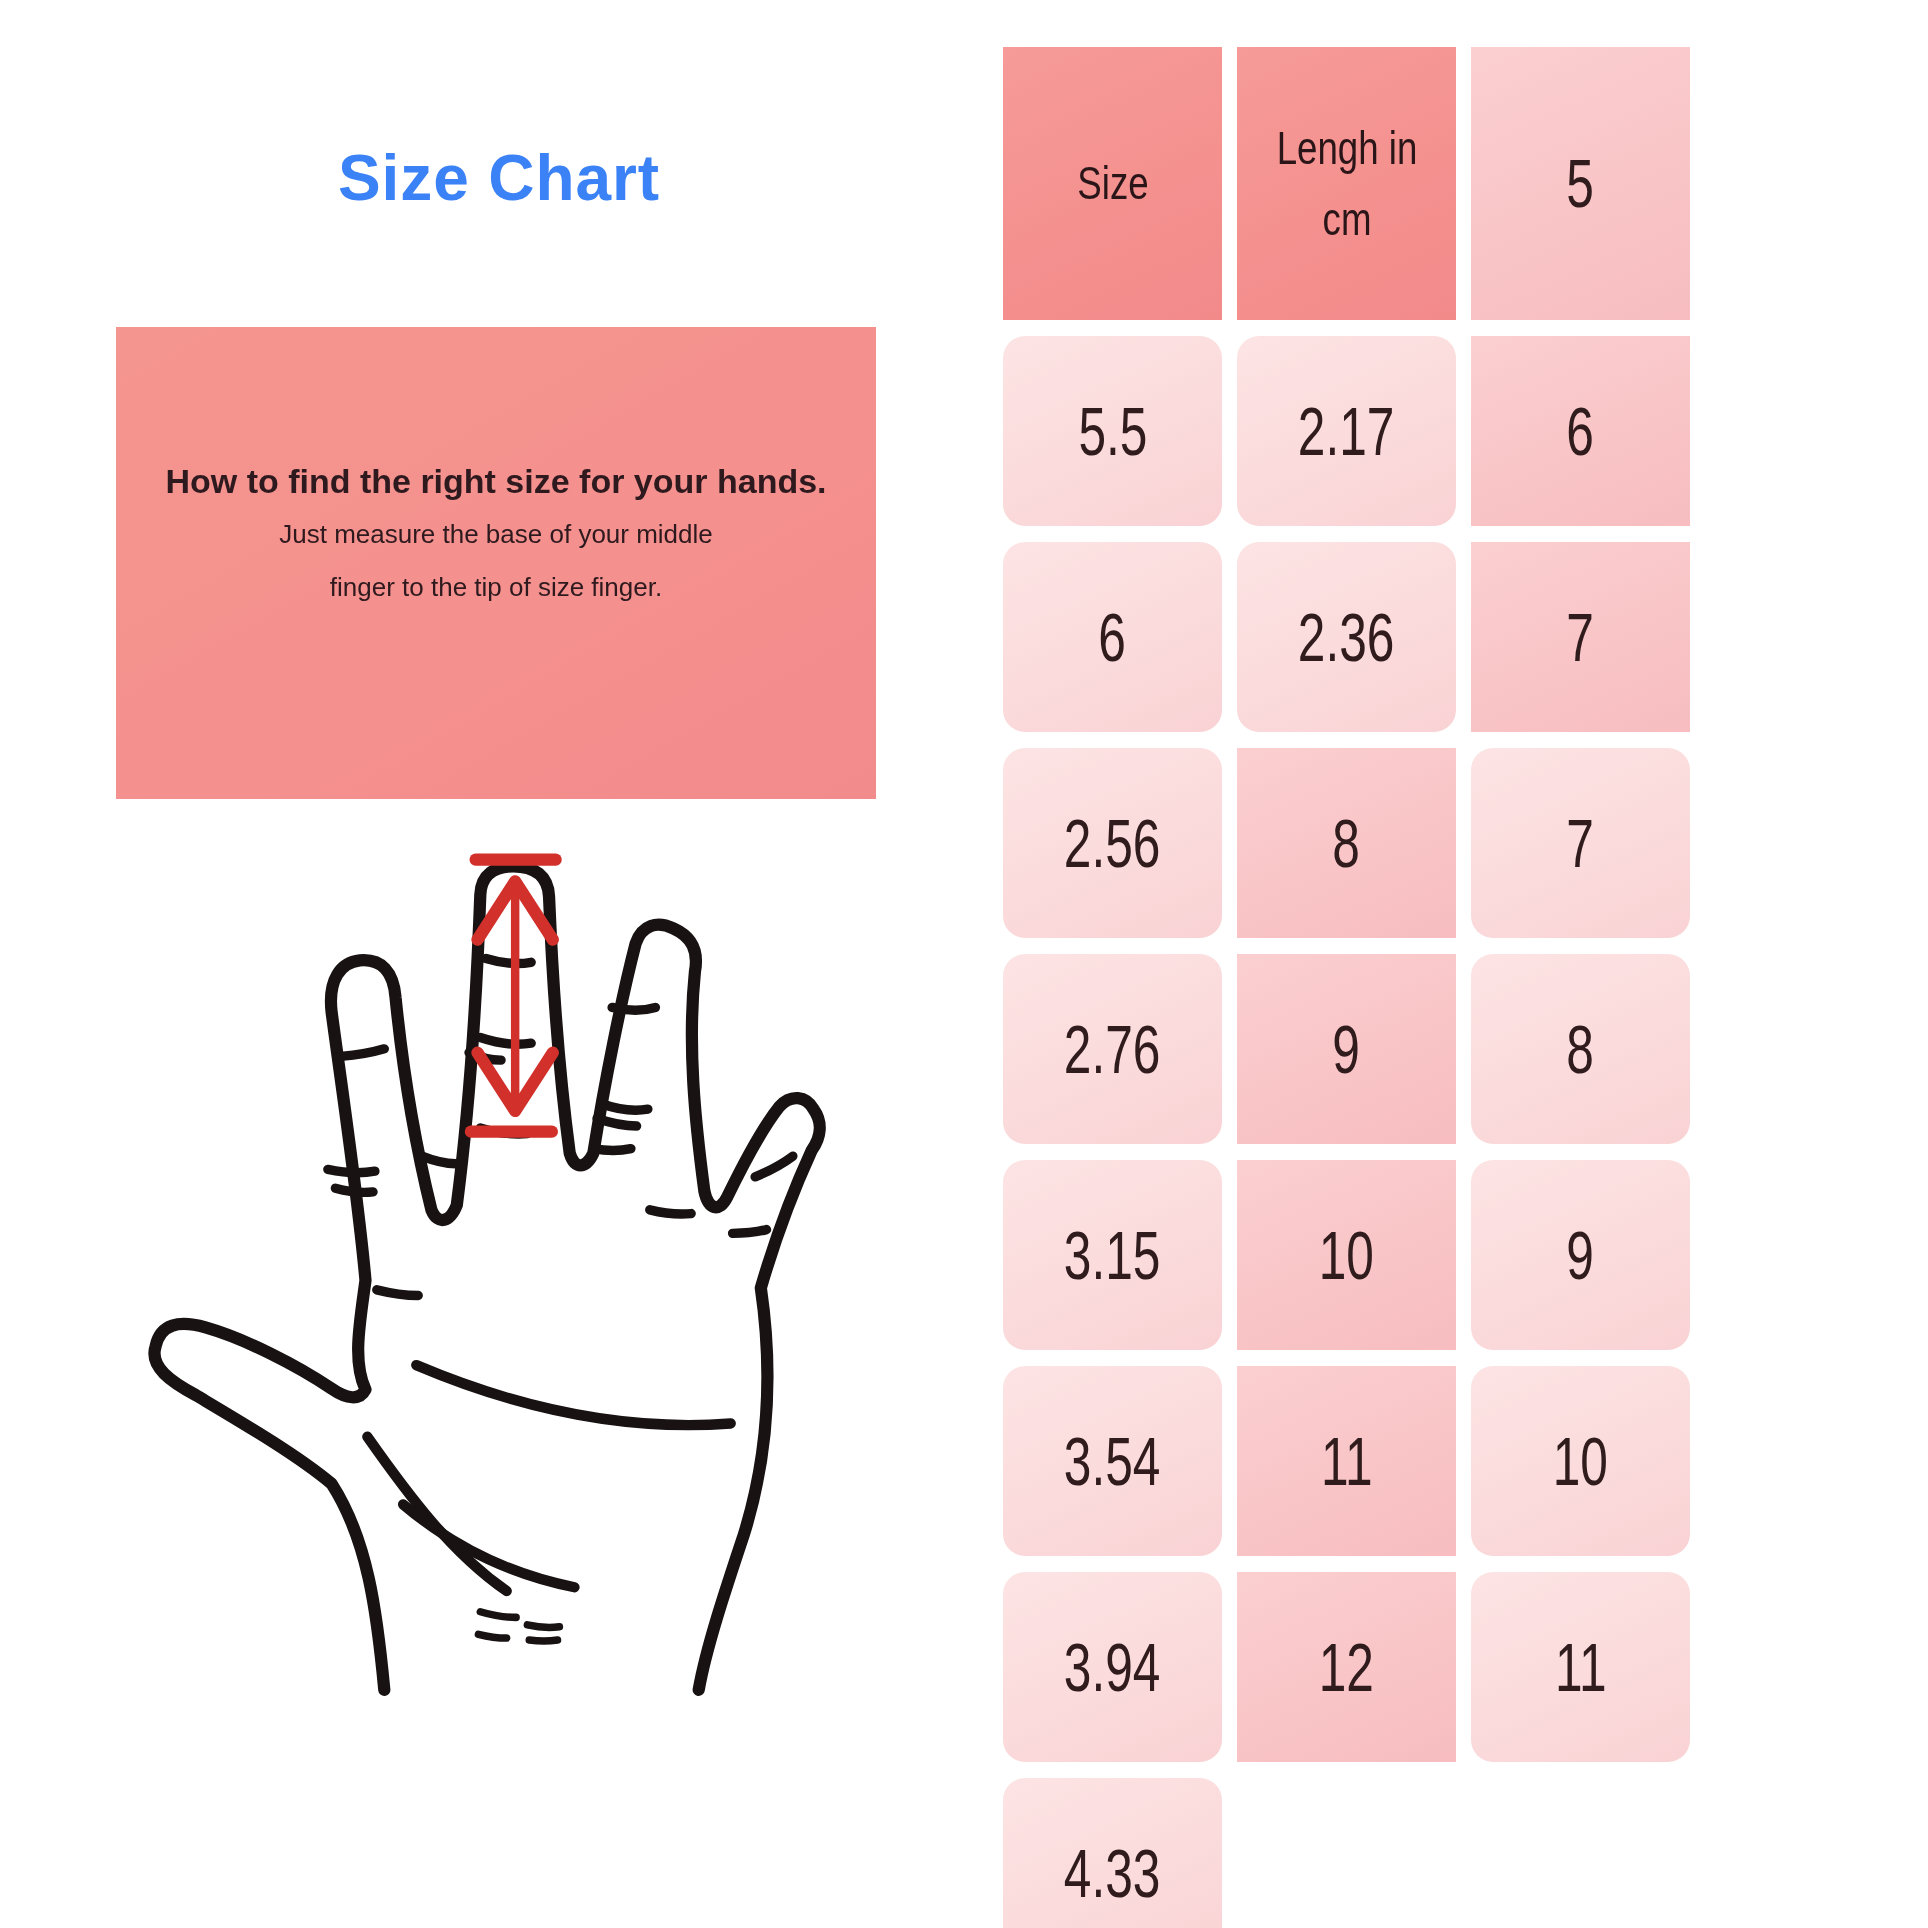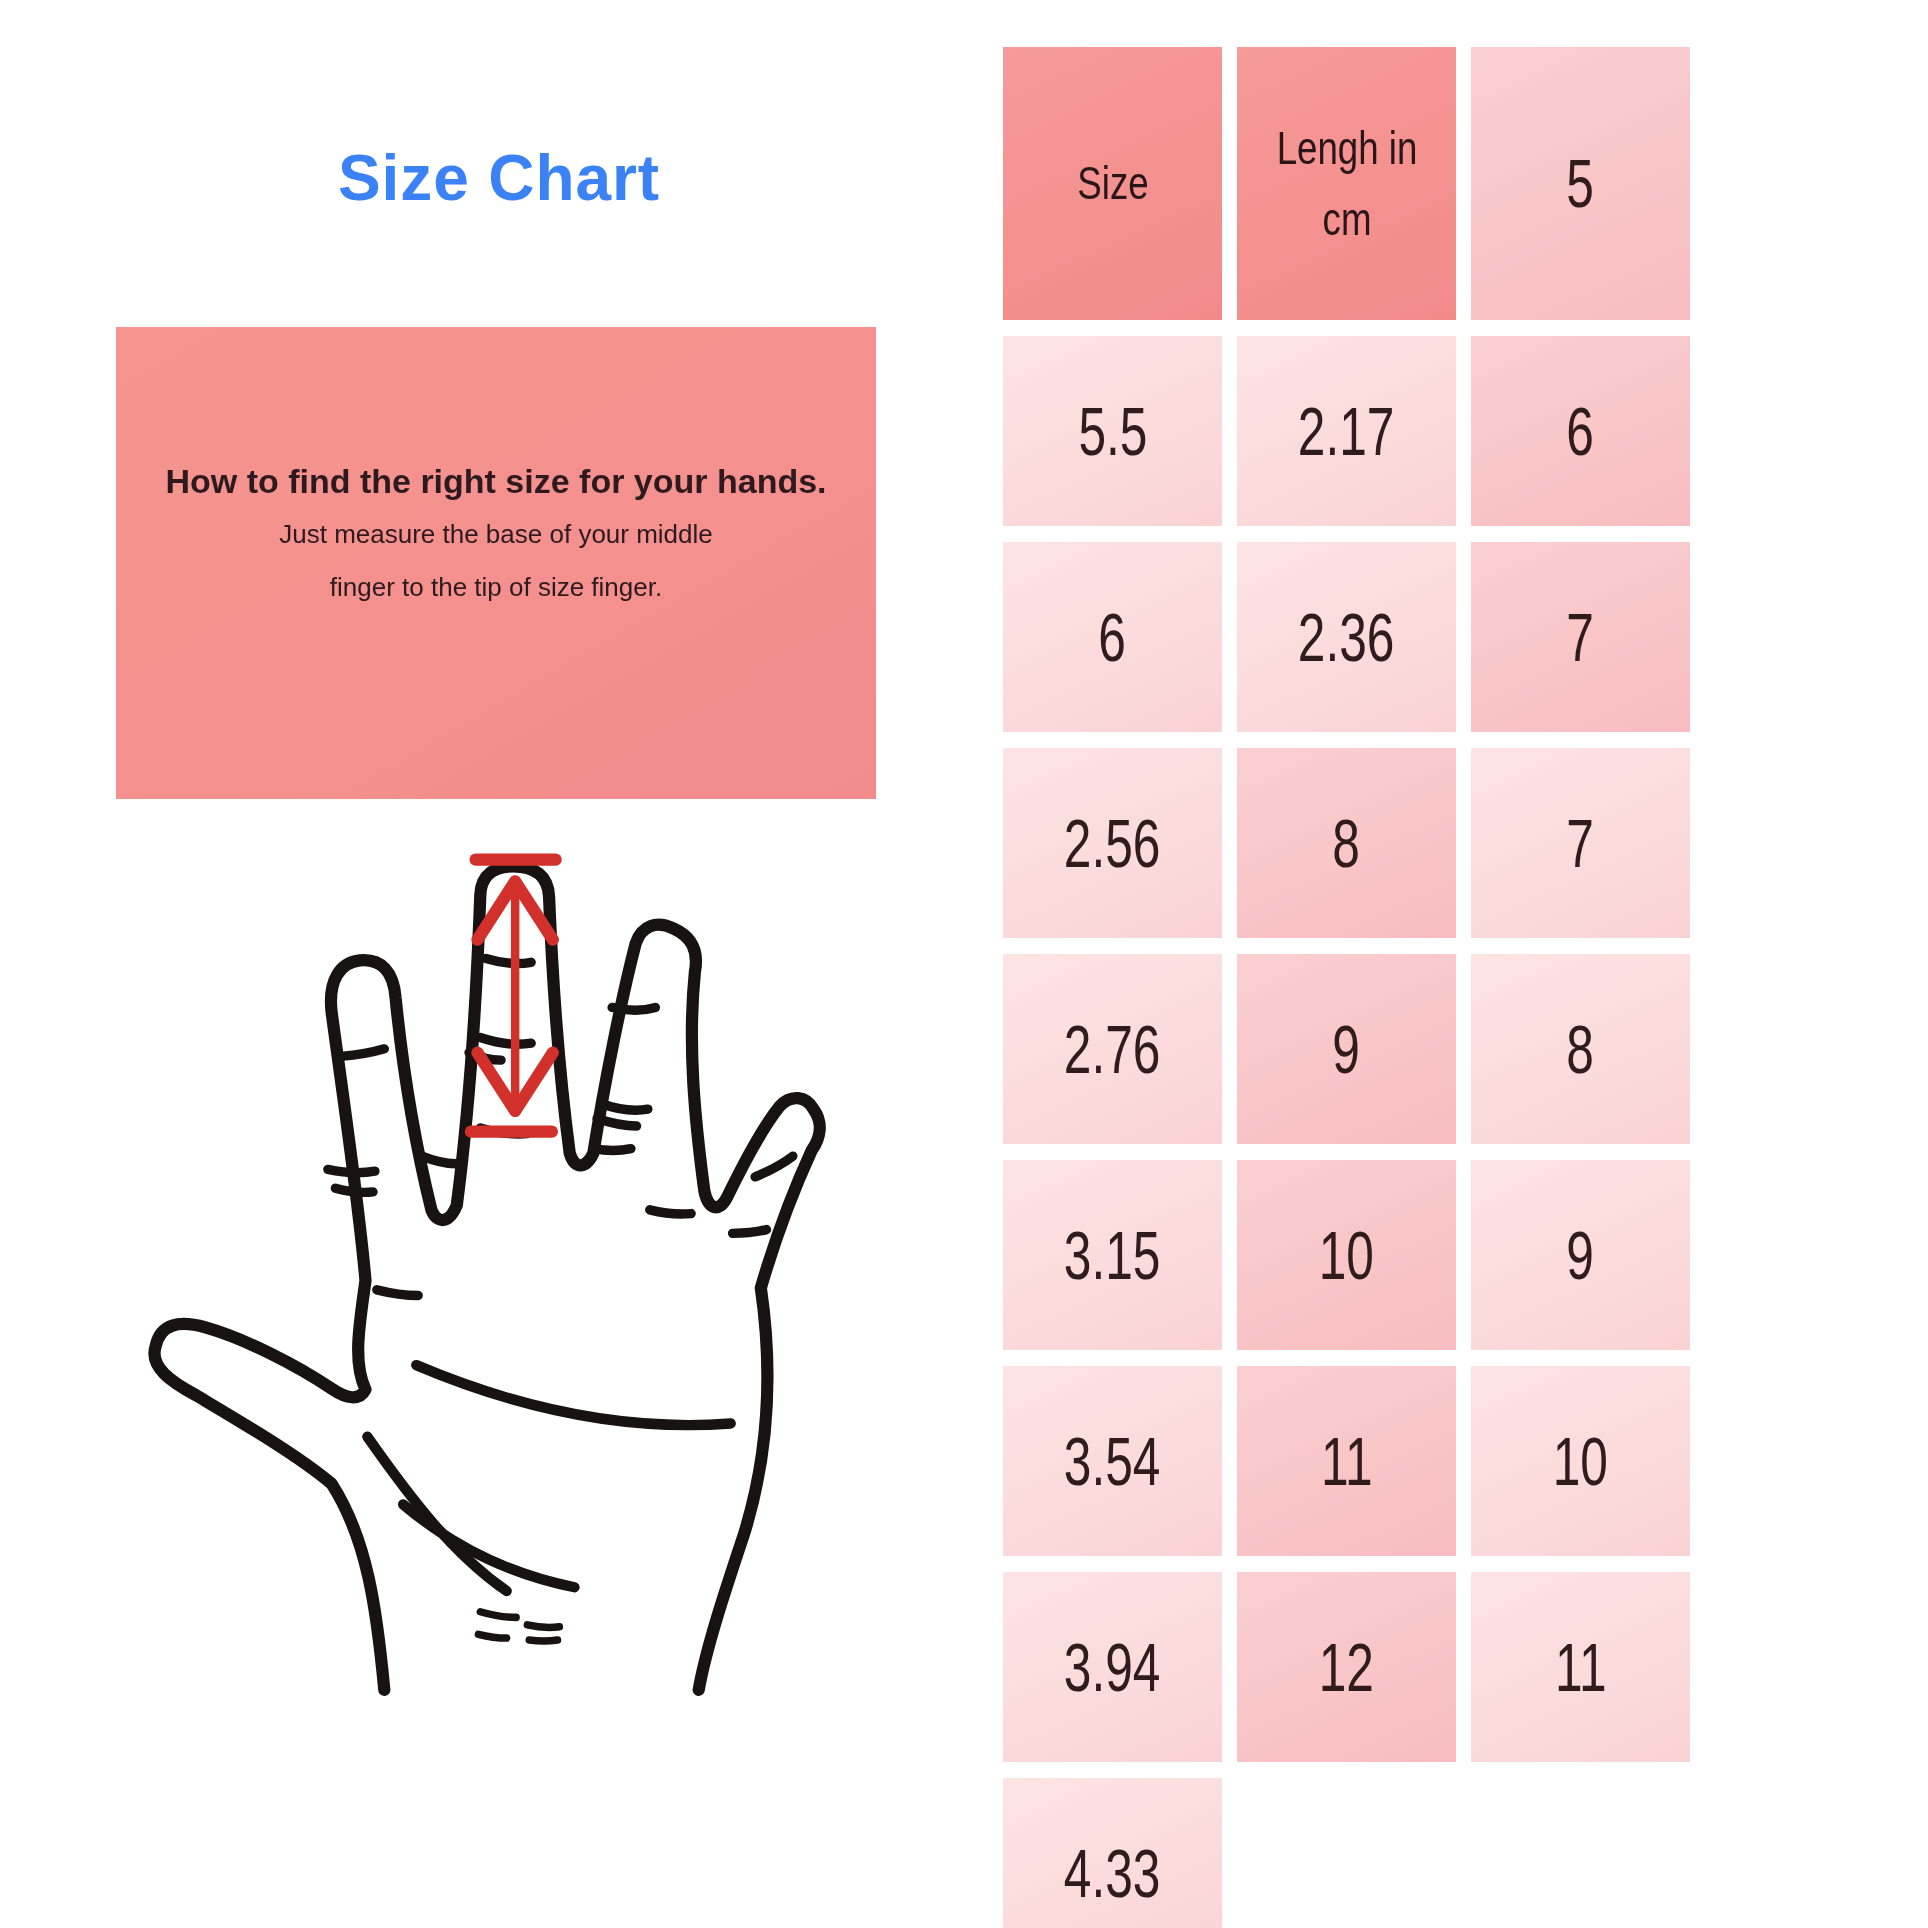--- a/index.html
+++ b/index.html
@@ -36,21 +36,21 @@
     grid-template-rows:273px;
     grid-auto-rows:190px;
     column-gap:15px;row-gap:16px;margin-top:47px;
   }
   .cell{
     display:flex;align-items:center;justify-content:center;
     overflow:hidden;
   }
   .hcell{background:linear-gradient(155deg,#f69b98 0%,#f4918f 55%,#f28a8a 100%);}
   .c1{background:linear-gradient(155deg,#fbcfd0 0%,#f9c5c7 55%,#f7bdc0 100%);}
-  .c23{background:linear-gradient(155deg,#fde4e4 0%,#fbdadb 60%,#f9d2d4 100%);}
+  .c23{background:linear-gradient(155deg,#fde4e4 0%,#fbdadb 60%,#f9d2d4 100%);border-radius:22px;}
   .htext{
     font-size:47px;line-height:1.5;color:#2a1518;font-weight:400;
     width:198px;text-align:center;
     transform:scaleX(0.78);transform-origin:center;
   }
   .num{
     font-size:69px;color:#301b1d;font-weight:400;
     transform:scaleX(0.72);transform-origin:center;
     white-space:nowrap;
   }

